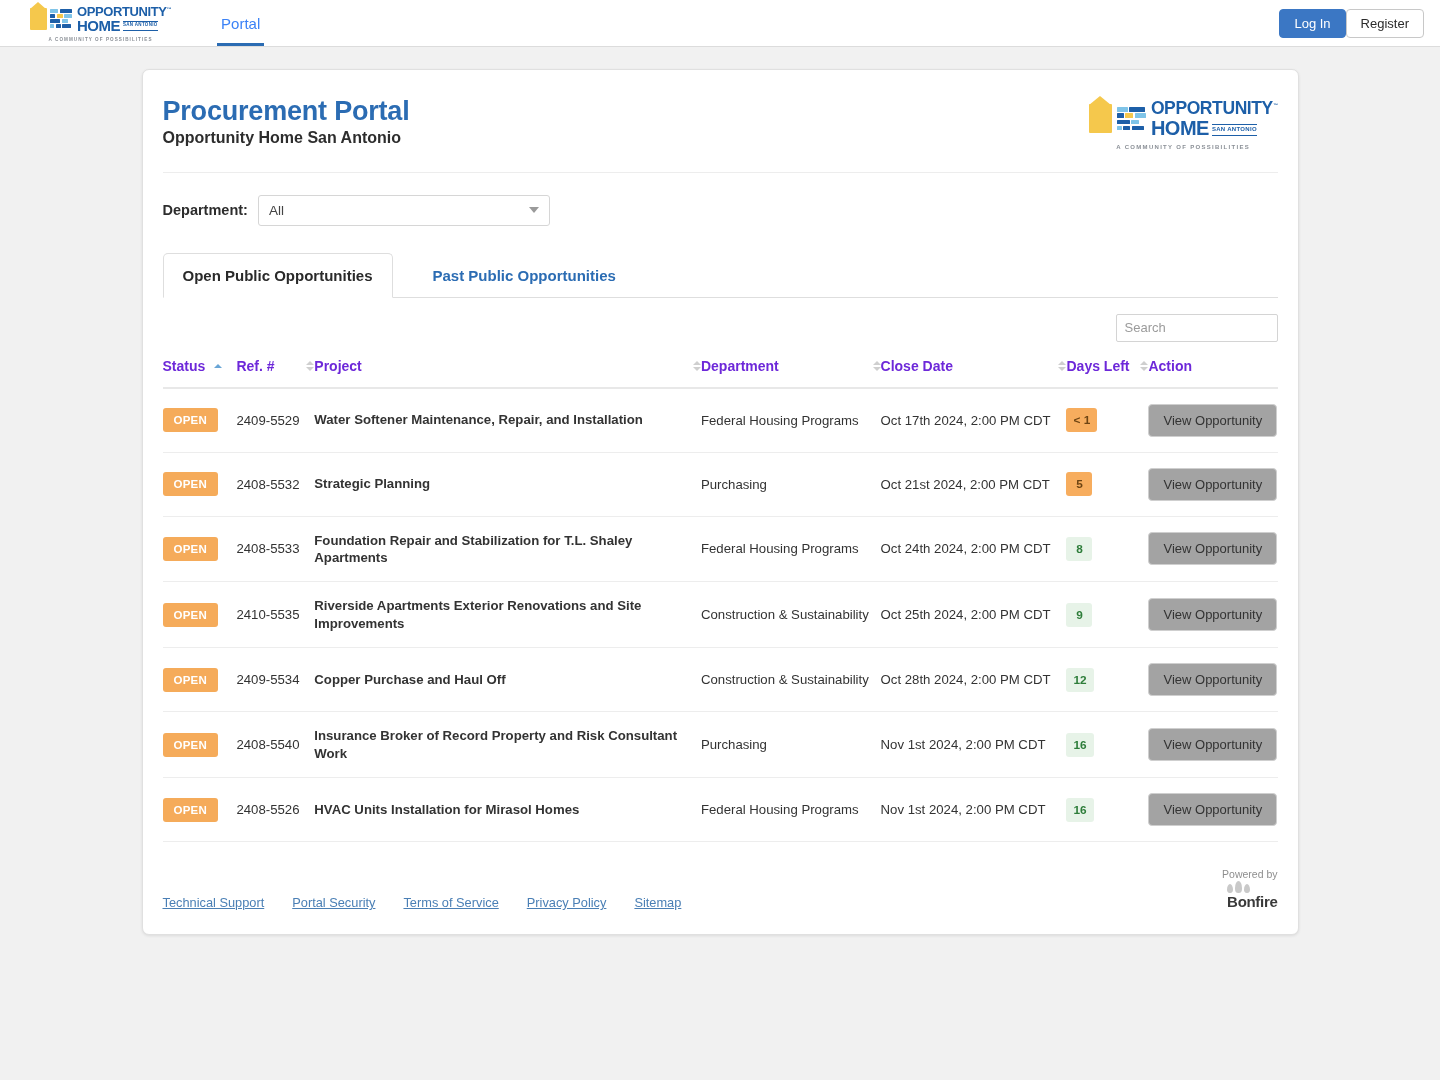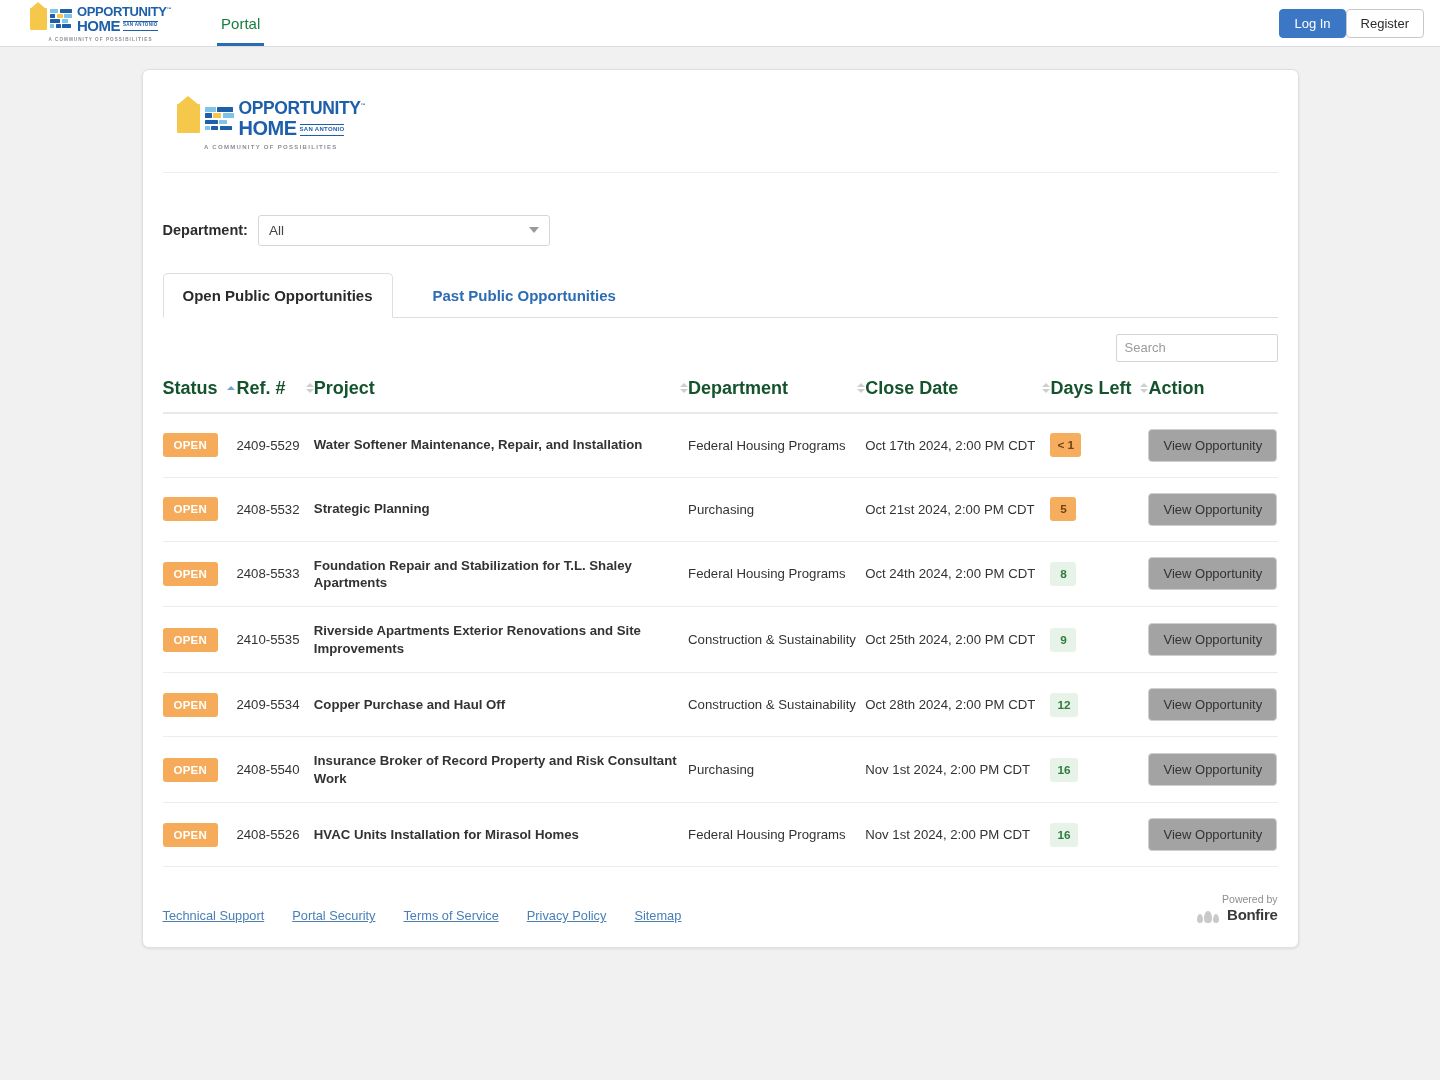--- a/index.html
+++ b/index.html
@@ -60,21 +60,21 @@
     font-weight: bold; margin-top: 4px;
   }
   .nav-tab {
     margin-left: 46px;
     align-self: stretch;
     display: flex; align-items: center;
     position: relative;
     padding: 0 4px;
   }
   .nav-tab span {
-    font-size: 15px; color: #15803d; font-weight: normal;
+    font-size: 15px; color: #3b82f6; font-weight: normal;
   }
   .nav-tab::after {
     content: "";
     position: absolute; left: 0; right: 0; bottom: 0;
     height: 3px; background: #2b6cb3;
   }
   .nav-right { margin-left: auto; display: flex; align-items: center; }
   .btn-login {
     background: #3b77c4; color: #fff; border: 1px solid #3b77c4;
     border-radius: 4px; font-size: 13px; padding: 6px 14px;
@@ -117,21 +117,21 @@
     border-bottom: 9px solid #f5c84c;
     top: -8px;
   }
   .card-logo .logo-bars .br i { height: 4.6px; }
   .card-logo .logo-opp { font-size: 17.5px; }
   .card-logo .logo-home { font-size: 20px; }
   .card-logo .logo-sa { font-size: 6px; }
   .card-logo .logo-tag { font-size: 6px; letter-spacing: 1.3px; margin-top: 6px; }
 
   
-  .filter-row { display: flex; align-items: center; padding: 22px 0 0 0; margin-top: 20px; }
+  .filter-row { display: flex; align-items: center; padding: 22px 0 0 0; }
   .filter-label { font-size: 14.5px; font-weight: bold; color: #2d2d2d; margin-right: 10px; }
   .select-box {
     width: 292px; height: 31px;
     border: 1px solid #d6d6d6; border-radius: 3px;
     background: #fff;
     display: flex; align-items: center;
     padding: 0 10px;
     font-size: 13.5px; color: #444;
     position: relative; cursor: pointer;
   }
@@ -172,21 +172,21 @@
     font-size: 13px; color: #333;
     font-family: inherit;
     background: #fff;
   }
   .search-input::placeholder { color: #9b9b9b; }
 
   
   table.opps { width: 100%; border-collapse: collapse; }
   table.opps thead th {
     text-align: left;
-    font-size: 18px; font-weight: bold; color: #14532d;
+    font-size: 14px; font-weight: bold; color: #6d28d9;
     padding: 4px 0 13px 0;
     border-bottom: 2px solid #e8e8e8;
     white-space: nowrap;
     vertical-align: middle;
   }
   .th-inner { display: flex; align-items: center; }
   .th-inner.right { justify-content: space-between; }
   .sorter { display: inline-flex; flex-direction: column; gap: 2px; margin-left: 9px; }
   .sorter i {
     display: block; width: 0; height: 0;
@@ -238,21 +238,21 @@
     padding: 26px 0 24px 0;
   }
   .footer-links { display: flex; gap: 28px; }
   .footer-links a {
     font-size: 12.8px; color: #4a7fb5; text-decoration: underline;
   }
   .powered {
     display: flex; flex-direction: column; align-items: flex-end;
   }
   .powered-label { font-size: 10.5px; color: #8e8e8e; margin-bottom: 1px; }
-  .bonfire-row { display: flex; align-items: flex-end; gap: 8px; }
+  .bonfire-row { display: flex; align-items: flex-start; gap: 0; flex-direction: column; }
   .bonfire-mark { display: flex; align-items: flex-end; gap: 1.5px; }
   .bonfire-mark i {
     display: block; background: #c9c9c9;
     border-radius: 50% 50% 45% 45% / 62% 62% 38% 38%;
   }
   .bonfire-mark i:nth-child(1) { width: 6px; height: 9px; }
   .bonfire-mark i:nth-child(2) { width: 7.5px; height: 12px; }
   .bonfire-mark i:nth-child(3) { width: 6px; height: 9px; }
   .bonfire-name { font-size: 15px; font-weight: bold; color: #3a3a3a; letter-spacing: -0.3px; }
 </style>
@@ -302,20 +302,24 @@
   <div class="nav-right">
     <button class="btn-login">Log In</button>
     <button class="btn-register">Register</button>
   </div>
 </div>
 
 <div class="page">
   <div class="card">
 
     <div class="card-head">
+      <div>
+        <div class="title-main">Procurement Portal</div>
+        <div class="title-sub">Opportunity Home San Antonio</div>
+      </div>
 
       <div class="brand-logo card-logo">
         <div class="logo-row">
           <div class="logo-house"></div>
           <div class="logo-bars">
             <div class="br">
                 <i style="width:11px;background:#7fc4e8"></i>
                 <i style="width:16px;background:#1d5fa8"></i>
               </div>
             <div class="br">

